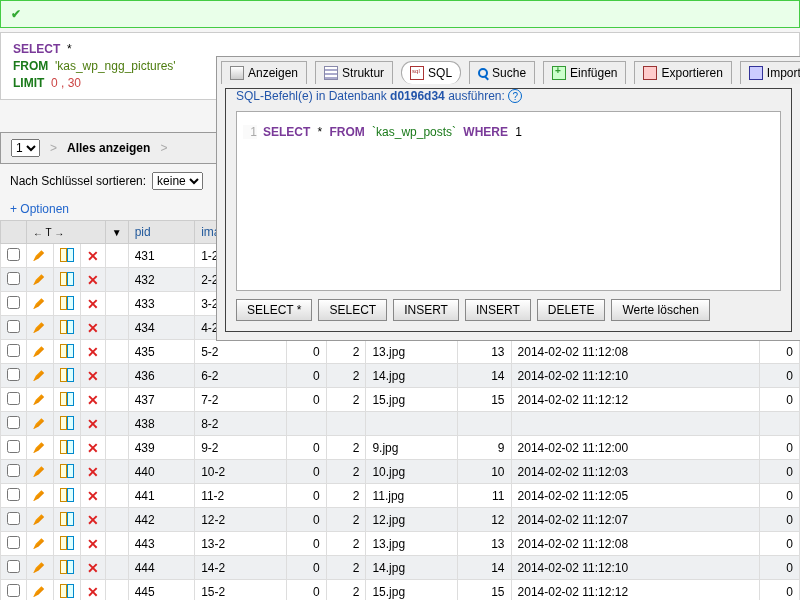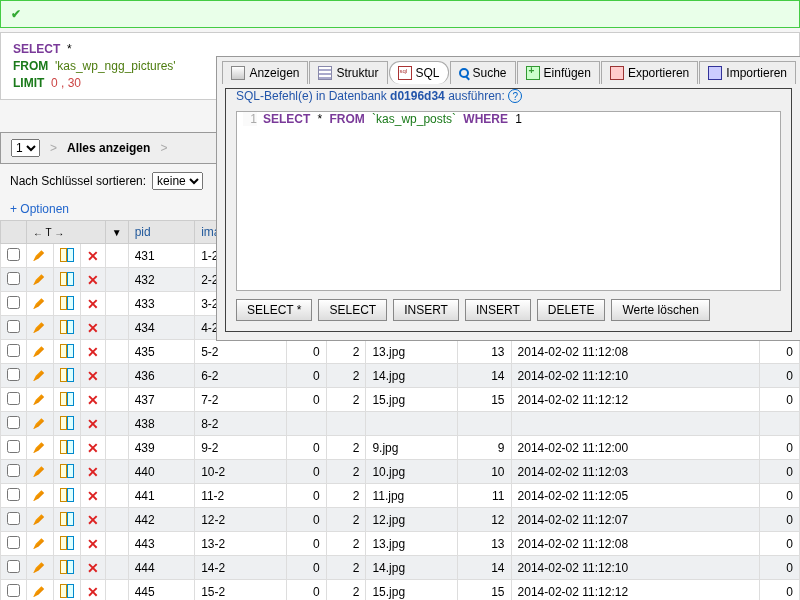--- a/index.html
+++ b/index.html
@@ -26,40 +26,40 @@
 .icon-cell { width: 22px; text-align: center; }
 .pencil { display: inline-block; width: 14px; height: 14px; background: linear-gradient(135deg, #ffa500 30%, #cc6600 100%); clip-path: polygon(0 100%, 20% 60%, 60% 20%, 80% 40%, 40% 80%); }
 .inline-edit { display: inline-block; width: 14px; height: 12px; position: relative; }
 .inline-edit::before { content: ""; position: absolute; left: 0; top: 0; width: 5px; height: 12px; border: 1px solid #c80; background: #ffd; }
 .inline-edit::after { content: ""; position: absolute; right: 0; top: 0; width: 5px; height: 12px; border: 1px solid #08c; background: #dff; }
 .redx { color: #d22; font-weight: bold; font-size: 14px; }
 .num { text-align: right; }
 .arrow-hdr { color: #333; font-size: 10px; }
 
 .dialog { position: absolute; top: 56px; left: 216px; right: 0; background: #f0f0f0; border: 1px solid #999; border-right: none; padding: 0; }
-.tabs { display: flex; gap: 1px; background: #f0f0f0; padding: 4px 4px 0 4px; overflow: hidden; justify-content: flex-end; }
+.tabs { display: flex; gap: 8px; background: #f0f0f0; padding: 4px 4px 0 4px; overflow: hidden; }
 .tab { display: flex; align-items: center; gap: 4px; padding: 4px 8px; background: #eee; border: 1px solid #aaa; border-bottom: none; cursor: pointer; white-space: nowrap; }
 .tab.active { background: #fff; border-radius: 11px; }
 .tab-icon { width: 14px; height: 14px; display: inline-block; }
 .ti-browse { border: 1px solid #888; background: linear-gradient(#fff, #ccc); }
 .ti-struct { background: repeating-linear-gradient(0deg, #aac 0 2px, #fff 2px 4px); border: 1px solid #88a; }
 .ti-sql { background: #fff; border: 1px solid #a33; position: relative; }
 .ti-sql::after { content: "sql"; font-size: 6px; color: #a33; position: absolute; top: 1px; left: 1px; }
 .ti-search { border-radius: 50%; border: 2px solid #06c; width: 10px; height: 10px; position: relative; }
 .ti-search::after { content: ""; position: absolute; width: 5px; height: 2px; background: #06c; bottom: -3px; right: -3px; transform: rotate(45deg); }
 .ti-insert { border: 1px solid #393; background: #cfc; position: relative; }
 .ti-insert::after { content: "+"; color: #393; font-size: 10px; position: absolute; top: -2px; left: 2px; font-weight: bold; }
 .ti-export { border: 1px solid #933; background: #fcc; }
 .ti-import { border: 1px solid #339; background: #ccf; }
 
 .fieldset { border: 1px solid #404040; margin: 4px 8px 8px 8px; padding: 8px 10px 10px 10px; background: #f0f0f0; }
 .legend { display: inline-block; background: #f0f0f0; padding: 0 4px; margin-top: -16px; margin-left: -4px; position: relative; top: -8px; color: #2255aa; }
 .legend b { color: #2255aa; font-weight: bold; }
 .help-icon { display: inline-block; width: 14px; height: 14px; border: 1px solid #06c; border-radius: 50%; color: #06c; font-size: 10px; text-align: center; line-height: 13px; cursor: pointer; }
-.sql-textarea { background: #fff; border: 1px solid #aaa; width: 100%; height: 180px; font-family: monospace; padding: 0 6px; font-size: 12px; }
+.sql-textarea { background: #fff; border: 1px solid #aaa; width: 100%; height: 180px; font-family: monospace; padding: 13px 6px; font-size: 12px; }
 .ln { color: #aaa; background: #fafafa; display: inline-block; width: 14px; text-align: right; margin-right: 6px; }
 .kw { color: #7a3a99; font-weight: bold; }
 .str { color: #1a7a1a; }
 .btn-row { display: flex; gap: 6px; margin-top: 8px; flex-wrap: wrap; }
 .btn-row button { padding: 3px 10px; background: linear-gradient(#fff, #ddd); border: 1px solid #888; cursor: pointer; font-size: 12px; }
 .opt-row { display: flex; align-items: center; gap: 8px; margin-top: 8px; padding: 6px; }
 .opt-row input[type=text] { width: 40px; border: 1px solid #999; padding: 2px; }
 </style>
 </head>
 <body>

